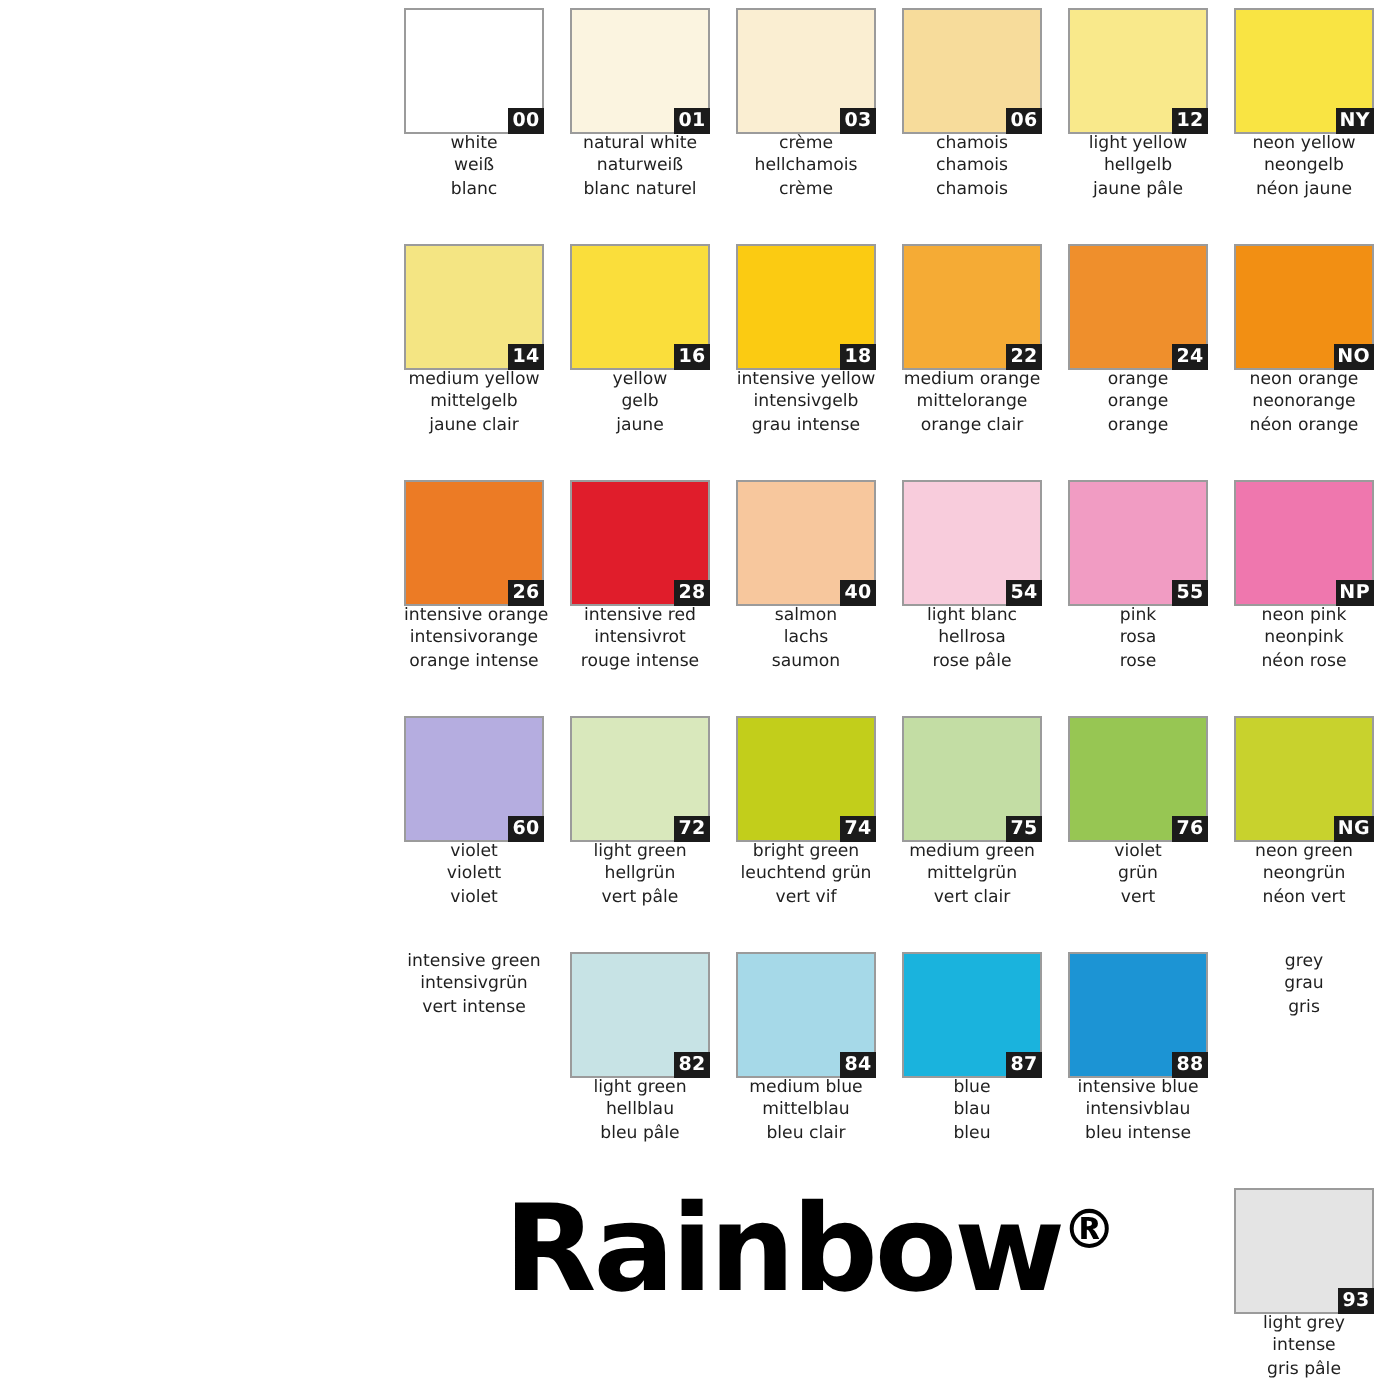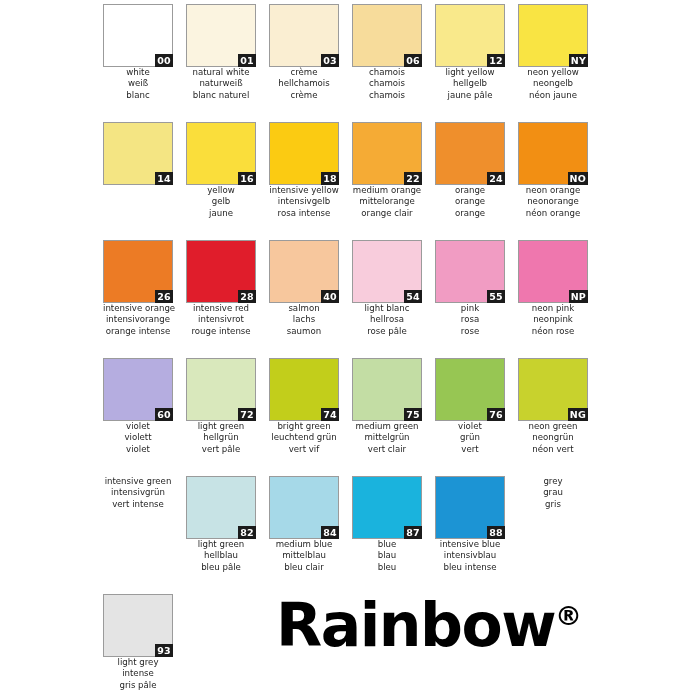--- a/index.html
+++ b/index.html
@@ -18,22 +18,21 @@
   #chart {
     position: relative;
     width: 700px;
     height: 700px;
     box-sizing: border-box;
     padding: 4px 0 0 0;
   }
 
   .row {
     display: flex;
-    justify-content: flex-start;
-    padding-left: 103px;
+    justify-content: flex-end;
     height: 118px;
   }
   .row.last-row { height: 105px; }
 
   .cell {
     width: 70px;
     margin-right: 13px;
     position: relative;
     box-sizing: border-box;
   }
@@ -83,21 +82,20 @@
     position: absolute;
     left: 252px;
     top: 594px;
     font-family: "DejaVu Sans", "Liberation Sans", sans-serif;
     font-weight: bold;
     font-size: 60px;
     line-height: 62px;
     letter-spacing: -1.5px;
     color: #000000;
     white-space: nowrap;
-    margin-left: 24px;
   }
   .brand .reg {
     font-size: 27px;
     vertical-align: super;
     line-height: 1;
     letter-spacing: 0;
   }
 </style>
 </head>
 <body>
@@ -171,41 +169,46 @@
             <span>néon jaune</span>
           </div>
         </div>
       </div>
       <div class="row">
         <div class="cell">
           <div class="swatch-wrap">
             <div class="swatch" style="background: rgb(244, 229, 131);"></div>
             <div class="code-badge">14</div>
           </div>
+          <div class="labels">
+            <span>medium yellow</span>
+            <span>mittelgelb</span>
+            <span>jaune clair</span>
+          </div>
         </div>
         <div class="cell">
           <div class="swatch-wrap">
             <div class="swatch" style="background: rgb(250, 222, 59);"></div>
             <div class="code-badge">16</div>
           </div>
           <div class="labels">
             <span>yellow</span>
             <span>gelb</span>
             <span>jaune</span>
           </div>
         </div>
         <div class="cell">
           <div class="swatch-wrap">
             <div class="swatch" style="background: rgb(251, 203, 18);"></div>
             <div class="code-badge">18</div>
           </div>
           <div class="labels">
             <span>intensive yellow</span>
             <span>intensivgelb</span>
-            <span>rosa intense</span>
+            <span>grau intense</span>
           </div>
         </div>
         <div class="cell">
           <div class="swatch-wrap">
             <div class="swatch" style="background: rgb(245, 171, 53);"></div>
             <div class="code-badge">22</div>
           </div>
           <div class="labels">
             <span>medium orange</span>
             <span>mittelorange</span>

